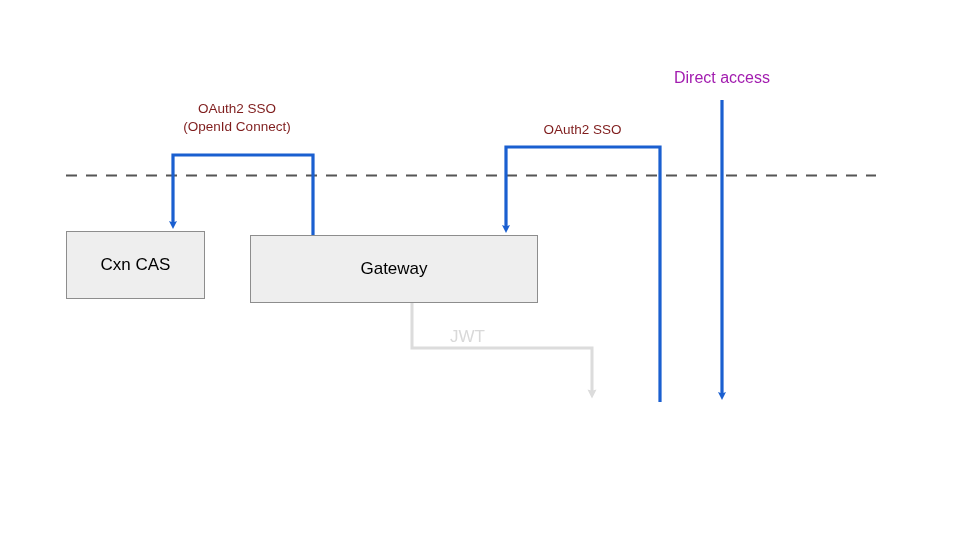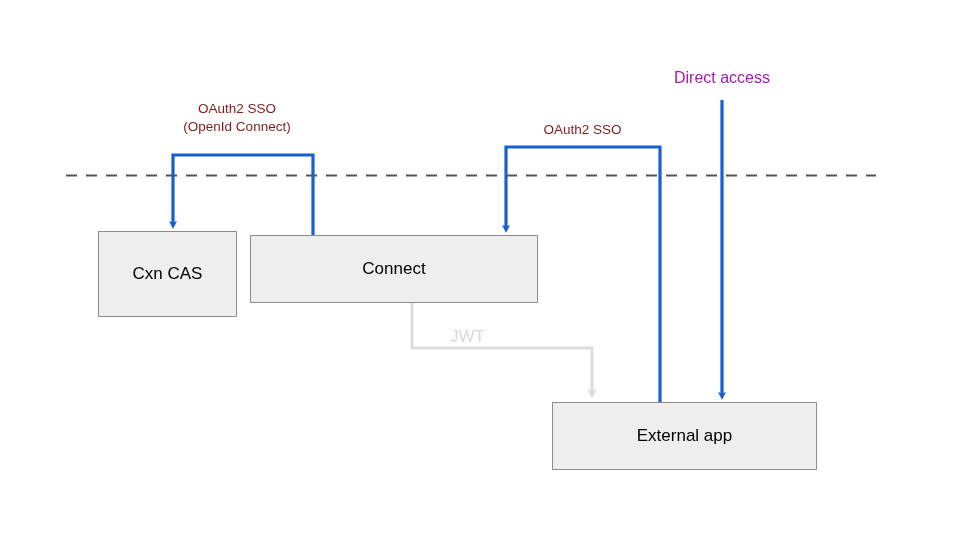--- a/index.html
+++ b/index.html
@@ -83,31 +83,28 @@
 
     <path d="M412,303 L412,348 L592,348 L592,394" fill="none" stroke="#dcdcdc" stroke-width="3" stroke-linejoin="miter" marker-end="url(#arrow-gray)"></path>
 
     <path d="M313,235 L313,155 L173,155 L173,225" fill="none" stroke="#1a5fd0" stroke-width="3.2" stroke-linejoin="miter" marker-end="url(#arrow-blue)"></path>
 
     <path d="M660,402 L660,147 L506,147 L506,229" fill="none" stroke="#1a5fd0" stroke-width="3.2" stroke-linejoin="miter" marker-end="url(#arrow-blue)"></path>
 
     <path d="M722,100 L722,396" fill="none" stroke="#1a5fd0" stroke-width="3.2" marker-end="url(#arrow-blue)"></path>
   </svg>
 
-  <div class="node-box" style="left:66px; top:231px; width:139px; height:86px;margin-left:32px;">
+  <div class="node-box" style="left:66px; top:231px; width:139px; height:68px;">
     <span class="node-label">Cxn CAS</span>
   </div>
 
   <div class="node-box" style="left:250px; top:235px; width:288px; height:68px;">
-    <span class="node-label">Connect</span>
+    <span class="node-label">Gateway</span>
   </div>
 
-  <div class="node-box" style="left:552px; top:402px; width:265px; height:68px;">
-    <span class="node-label">External app</span>
-  </div>
 
   <div class="edge-label" style="left:162px; top:100px; width:150px;">
     <div>OAuth2 SSO</div>
     <div>(OpenId Connect)</div>
   </div>
 
   <div class="edge-label" style="left:520px; top:121px; width:125px;">OAuth2 SSO</div>
 
   <div class="edge-label blue" style="left:649px; top:67px; width:146px;">Direct access</div>
 

